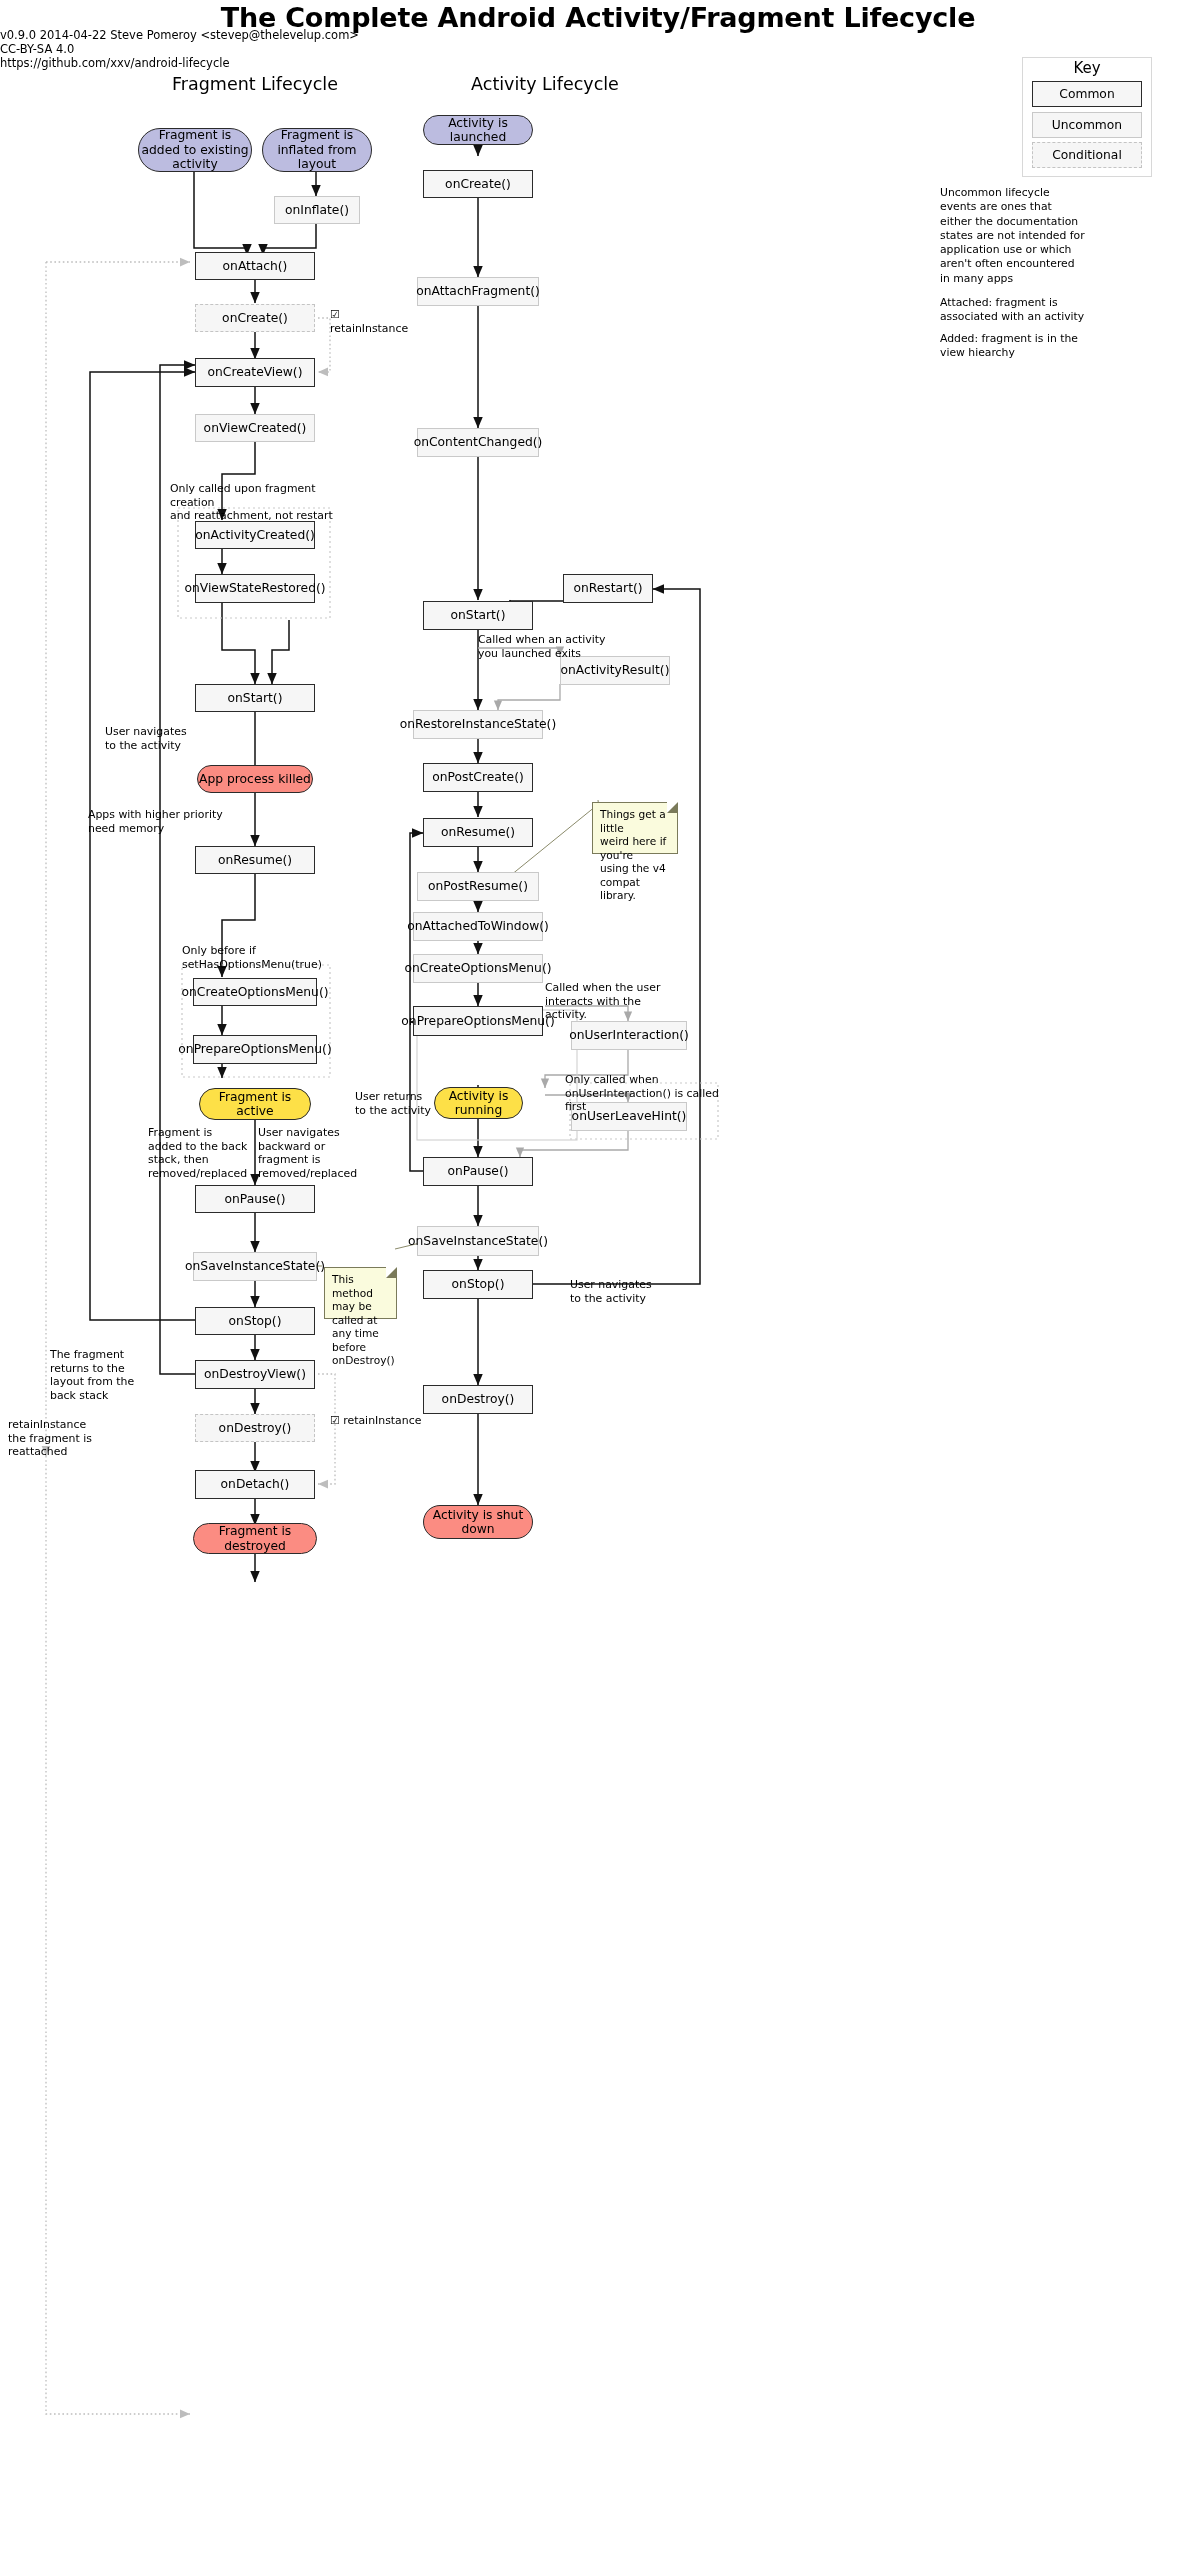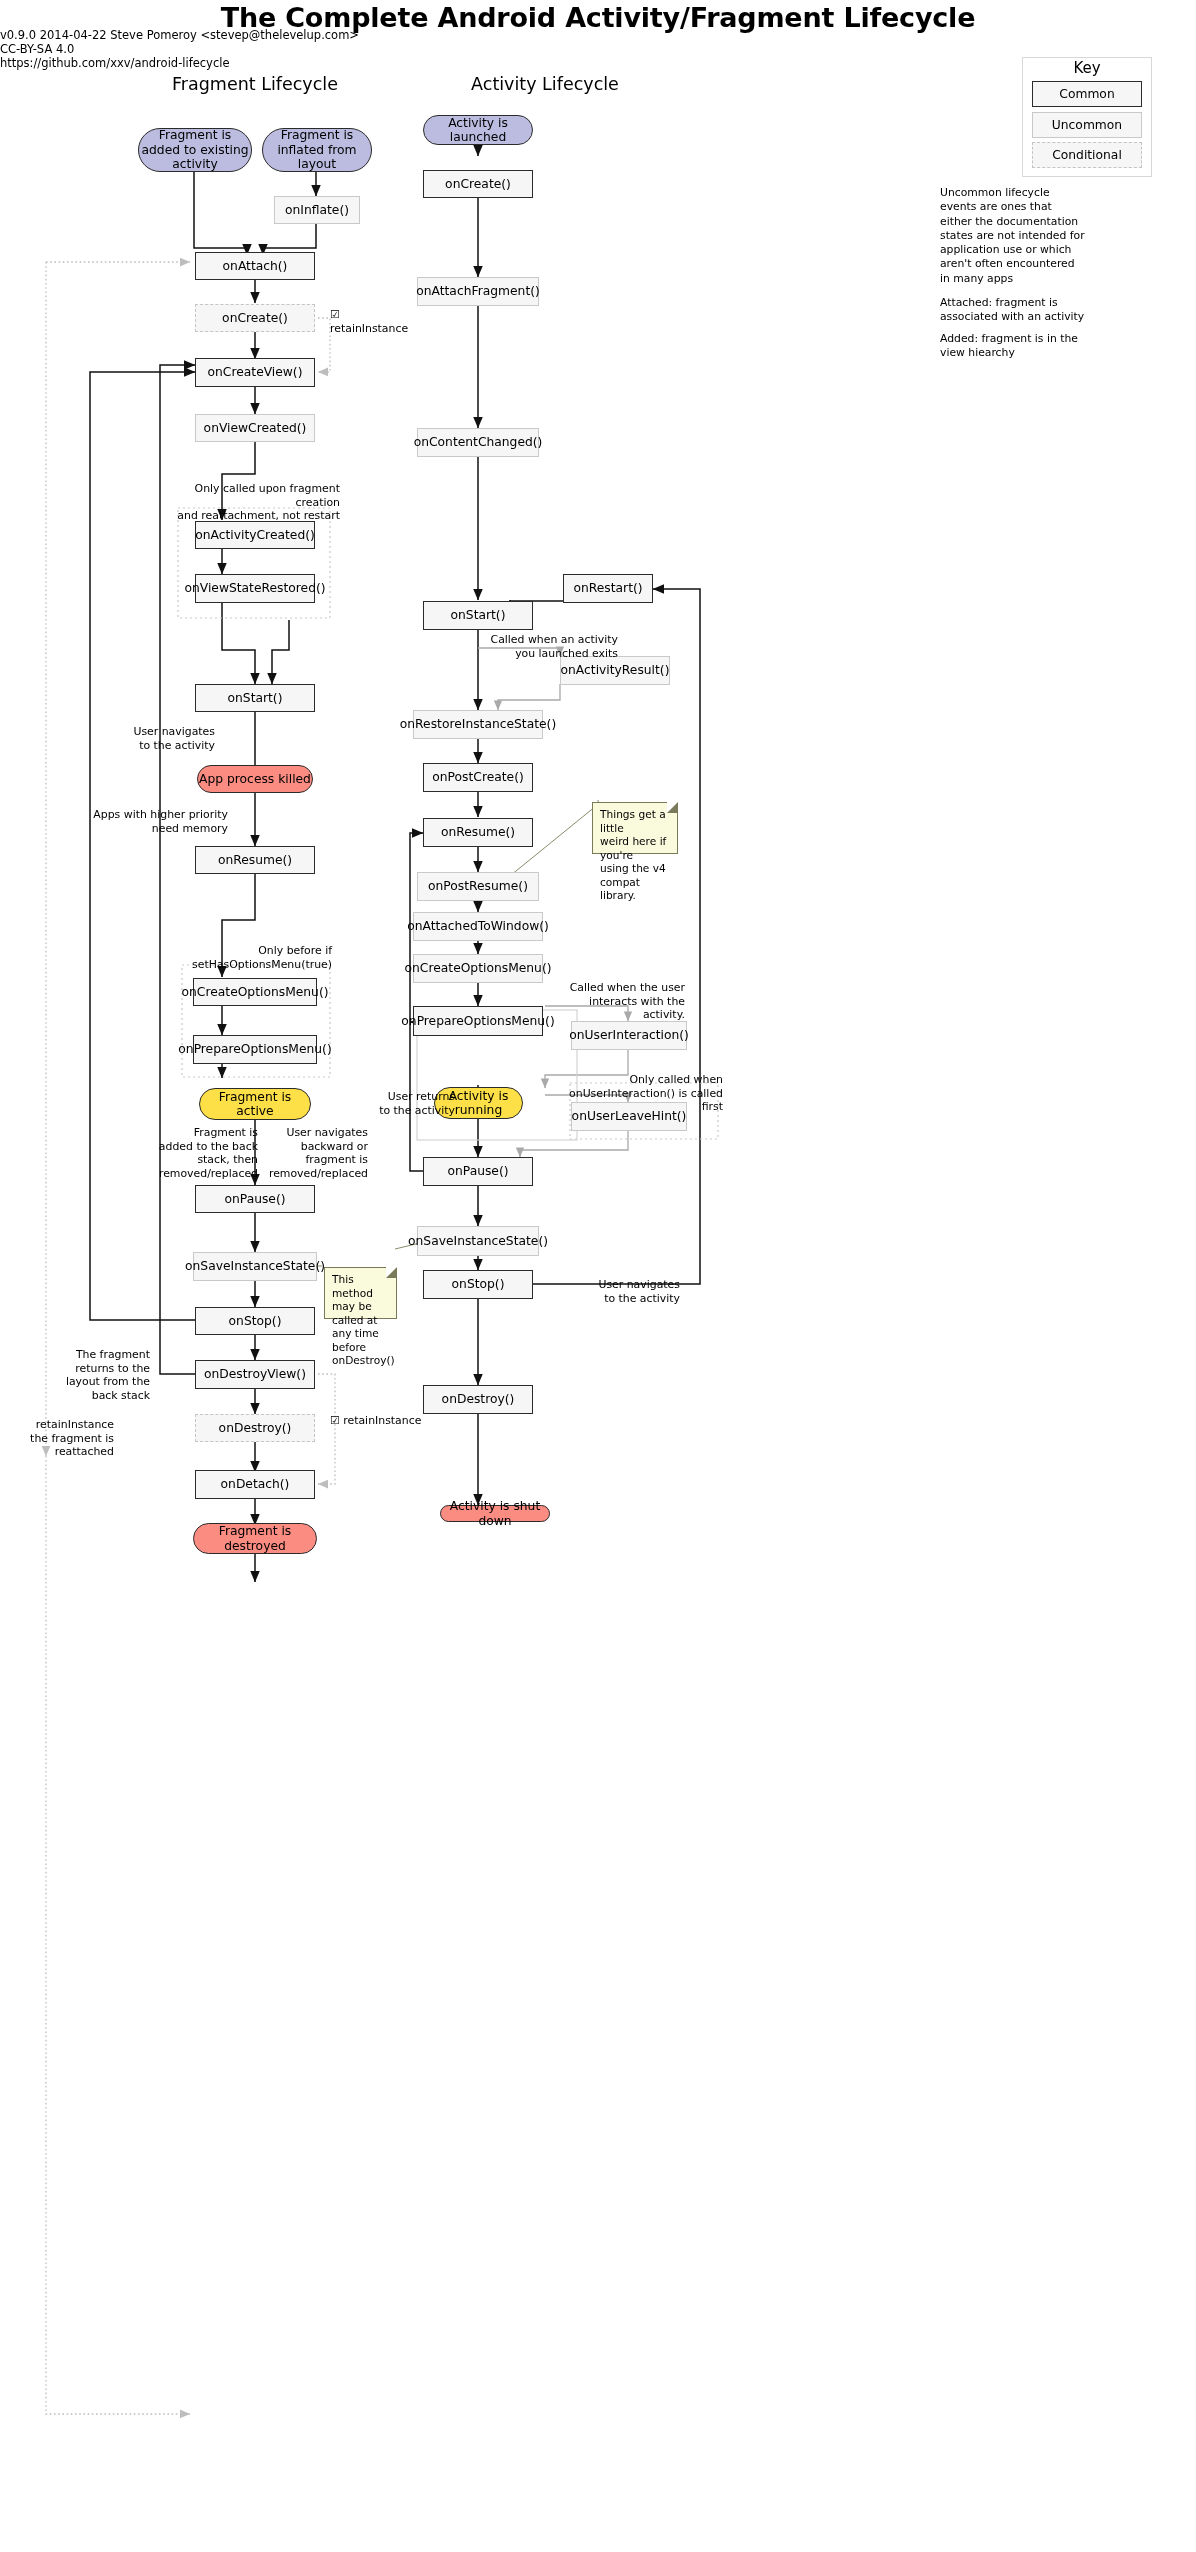--- a/index.html
+++ b/index.html
@@ -37,21 +37,21 @@
     padding:5px 6px 4px 7px;text-align:left;
     white-space:pre-line;
     margin-top:39px;
   }
   .note:after{
     content:"";position:absolute;right:-1px;top:-1px;
     border-width:0 0 11px 11px;border-style:solid;
     border-color:transparent transparent #7a7a5a #ffffff;
   }
   .lbl{
-    position:absolute;font-size:10.9px;line-height:1.25;text-align:right;
+    position:absolute;font-size:10.9px;line-height:1.25;text-align:left;
     white-space:pre-line;
   }
   .lbl.left{text-align:left;}
   .keybox{
     position:absolute;box-sizing:border-box;border:1px solid #d8d8d8;background:#fff;
   }
   .keyttl{position:absolute;text-align:center;font-size:15px;}
   .keyitem{
     position:absolute;box-sizing:border-box;background:#f6f6f6;
     display:flex;align-items:center;justify-content:center;font-size:12.3px;
@@ -240,21 +240,21 @@
 <div class="node uncommon" style="left:413px;top:954px;width:130px;height:29px">onCreateOptionsMenu()</div>
 <div class="node common" style="left:413px;top:1006px;width:130px;height:30px">onPrepareOptionsMenu()</div>
 <div class="node uncommon" style="left:571px;top:1021px;width:116px;height:29px">onUserInteraction()</div>
 <div class="node term activeg" style="left:434px;top:1087px;width:89px;height:32px">Activity is
 running</div>
 <div class="node uncommon" style="left:571px;top:1102px;width:116px;height:29px">onUserLeaveHint()</div>
 <div class="node common" style="left:423px;top:1157px;width:110px;height:29px">onPause()</div>
 <div class="node uncommon" style="left:417px;top:1226px;width:122px;height:30px">onSaveInstanceState()</div>
 <div class="node common" style="left:423px;top:1270px;width:110px;height:29px">onStop()</div>
 <div class="node common" style="left:423px;top:1385px;width:110px;height:29px">onDestroy()</div>
-<div class="node term endr" style="left:440px;top:1505px;width:110px;height:17px">Activity is
+<div class="node term endr" style="left:423px;top:1505px;width:110px;height:34px">Activity is
 shut down</div>
 
 <div class="lbl left" style="left:330px;top:308px;width:90px">☑ retainInstance</div>
 <div class="lbl" style="left:170px;top:482px;width:170px">Only called upon fragment creation
 and reattachment, not restart</div>
 <div class="lbl" style="left:105px;top:725px;width:110px">User navigates
 to the activity</div>
 <div class="lbl" style="left:88px;top:808px;width:140px">Apps with higher priority
 need memory</div>
 <div class="lbl" style="left:182px;top:944px;width:150px">Only before if

